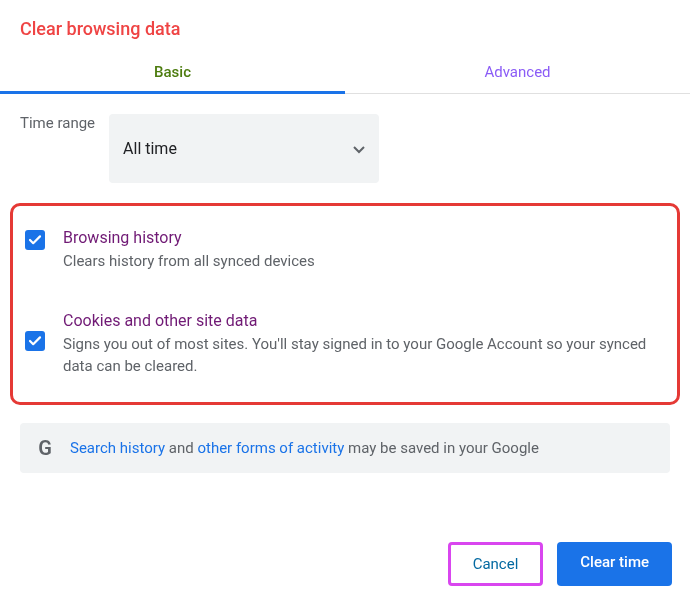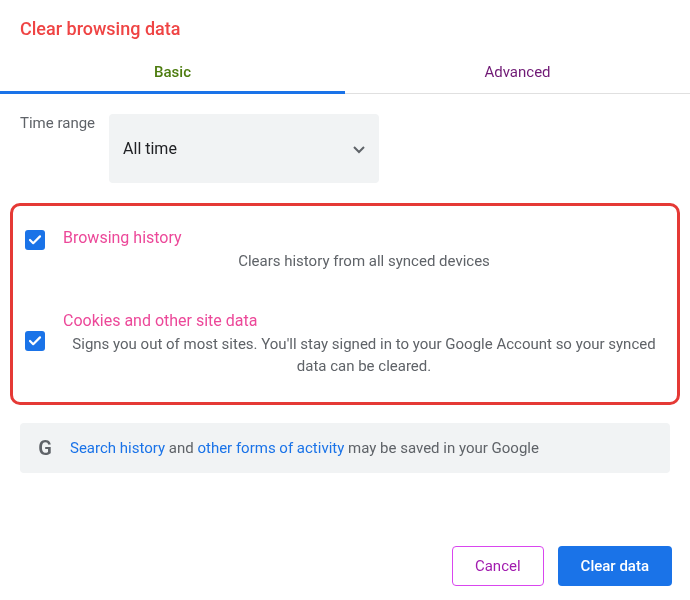--- a/index.html
+++ b/index.html
@@ -20,21 +20,21 @@
     }
     .tabs {
       display: flex;
       border-bottom: 1px solid #e0e0e0;
     }
     .tab {
       flex: 1;
       text-align: center;
       padding: 14px 0 12px 0;
       font-size: 15px;
-      color: #701a75;
+      color: #8b5cf6;
       cursor: pointer;
       position: relative;
     }
     .tab.active {
       color: #4d7c0f;
       font-weight: 500;
     }
     .tab.active::after {
       content: "";
       position: absolute;
@@ -96,28 +96,27 @@
       justify-content: center;
       margin-top: 2px;
       cursor: pointer;
     }
     .checkbox svg { display: block; }
     .check-text {
       flex: 1;
     }
     .check-title {
       font-size: 16px;
-      color: #ec4899;
+      color: #701a75;
       margin-bottom: 3px;
     }
     .check-desc {
       font-size: 15px;
       color: #5f6368;
       line-height: 1.5;
-      text-align: center;
     }
     .info-row {
       display: flex;
       align-items: center;
       gap: 14px;
       background: #f1f3f4;
       border-radius: 4px;
       padding: 14px 14px;
       margin-top: 6px;
     }
@@ -143,22 +142,22 @@
     }
     .btn {
       font-size: 15px;
       padding: 10px 22px;
       border-radius: 4px;
       cursor: pointer;
       border: 1px solid transparent;
     }
     .btn-cancel {
       background: #fff;
-      color: #a21caf;
-      border: 1px solid #d946ef;
+      color: #0369a1;
+      border: 3px solid #d946ef;
     }
     .btn-primary {
       background: #1a73e8;
       color: #fff;
       font-weight: 500;
     }
     .fade-cut {
       position: absolute;
       left: 0; right: 0;
       bottom: 74px;
@@ -226,14 +225,14 @@
       <span class="link">Search history</span><span> and </span><span class="link">other forms of activity</span><span> may be saved in your Google</span>
     </div>
   </div>
 
 </div>
 
 <div class="fade-cut"></div>
 
 <div class="footer">
   <div class="btn btn-cancel">Cancel</div>
-  <div class="btn btn-primary">Clear data</div>
+  <div class="btn btn-primary">Clear time</div>
 </div>
 
 </body></html>

